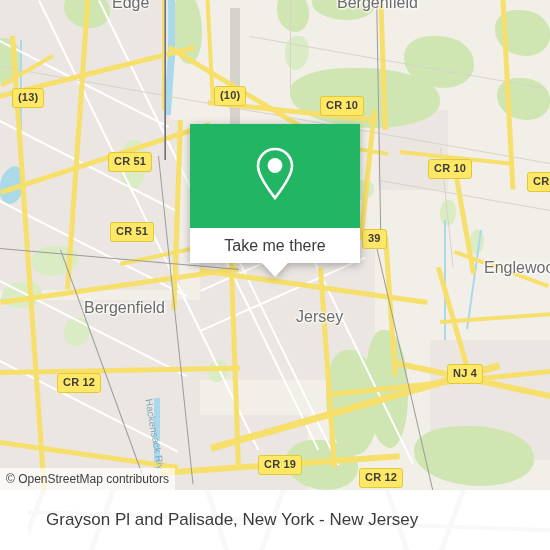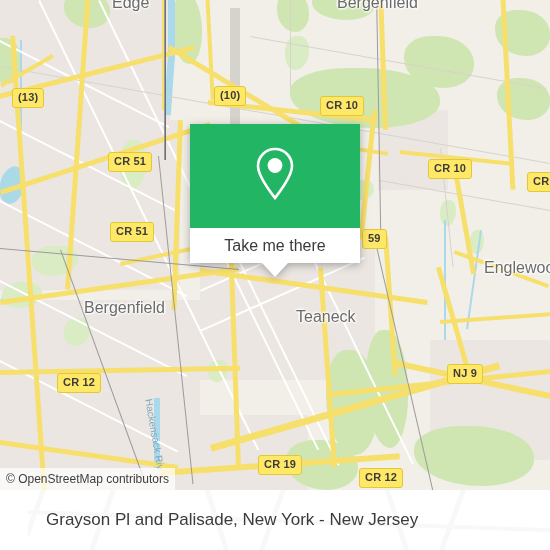--- a/index.html
+++ b/index.html
@@ -267,34 +267,34 @@
     <div class="rail" style="left:164px;top:-10px;width:1.4px;height:170px;"></div>
     <div class="rail" style="left:158px;top:156px;width:1.4px;height:330px;transform:rotate(-6deg);"></div>
     <div class="rail" style="left:376px;top:-10px;width:1.4px;height:250px;transform:rotate(-1deg);"></div>
     <div class="rail" style="left:374px;top:238px;width:1.4px;height:260px;transform:rotate(-13deg);"></div>
     <div class="rail" style="left:60px;top:250px;width:1.4px;height:250px;transform:rotate(-20deg);"></div>
     <div class="rail" style="left:0px;top:248px;width:240px;height:1.4px;transform:rotate(5deg);"></div>
 
     <div class="placelabel big" style="left:112px;top:-6px;">Edge</div>
     <div class="placelabel big" style="left:337px;top:-6px;">Bergenfield</div>
     <div class="placelabel big" style="left:84px;top:299px;">Bergenfield</div>
-    <div class="placelabel big" style="left:296px;top:308px;">Teaneck</div>
+    <div class="placelabel big" style="left:296px;top:308px;">Jersey</div>
     <div class="placelabel big" style="left:484px;top:259px;">Englewood</div>
 
     <div class="riverlabel" style="left:154px;top:398px;transform:rotate(80deg);">Hackensack Riv</div>
 
     <div class="shield" style="left:12px;top:88px;">(13)</div>
     <div class="shield" style="left:214px;top:86px;">(10)</div>
     <div class="shield" style="left:320px;top:96px;">CR 10</div>
     <div class="shield" style="left:108px;top:152px;">CR 51</div>
     <div class="shield" style="left:428px;top:159px;">CR 10</div>
     <div class="shield" style="left:527px;top:172px;">CR</div>
     <div class="shield" style="left:110px;top:222px;">CR 51</div>
-    <div class="shield" style="left:362px;top:229px;">59</div>
-    <div class="shield" style="left:447px;top:364px;">NJ 9</div>
+    <div class="shield" style="left:362px;top:229px;">39</div>
+    <div class="shield" style="left:447px;top:364px;">NJ 4</div>
     <div class="shield" style="left:57px;top:373px;">CR 12</div>
     <div class="shield" style="left:258px;top:455px;">CR 19</div>
     <div class="shield" style="left:359px;top:468px;">CR 12</div>
 
     <div id="popup">
       <div id="popup-green">
         <span>
           <svg width="46" height="58" viewBox="0 0 46 58" aria-hidden="true">
             <path d="M23 4 C32.4 4 40 11.6 40 21 C40 31.5 27.5 47 23 53 C18.5 47 6 31.5 6 21 C6 11.6 13.6 4 23 4 Z" fill="none" stroke="#ffffff" stroke-width="2.6"></path>
             <circle cx="23" cy="20.5" r="7.4" fill="#ffffff"></circle>

